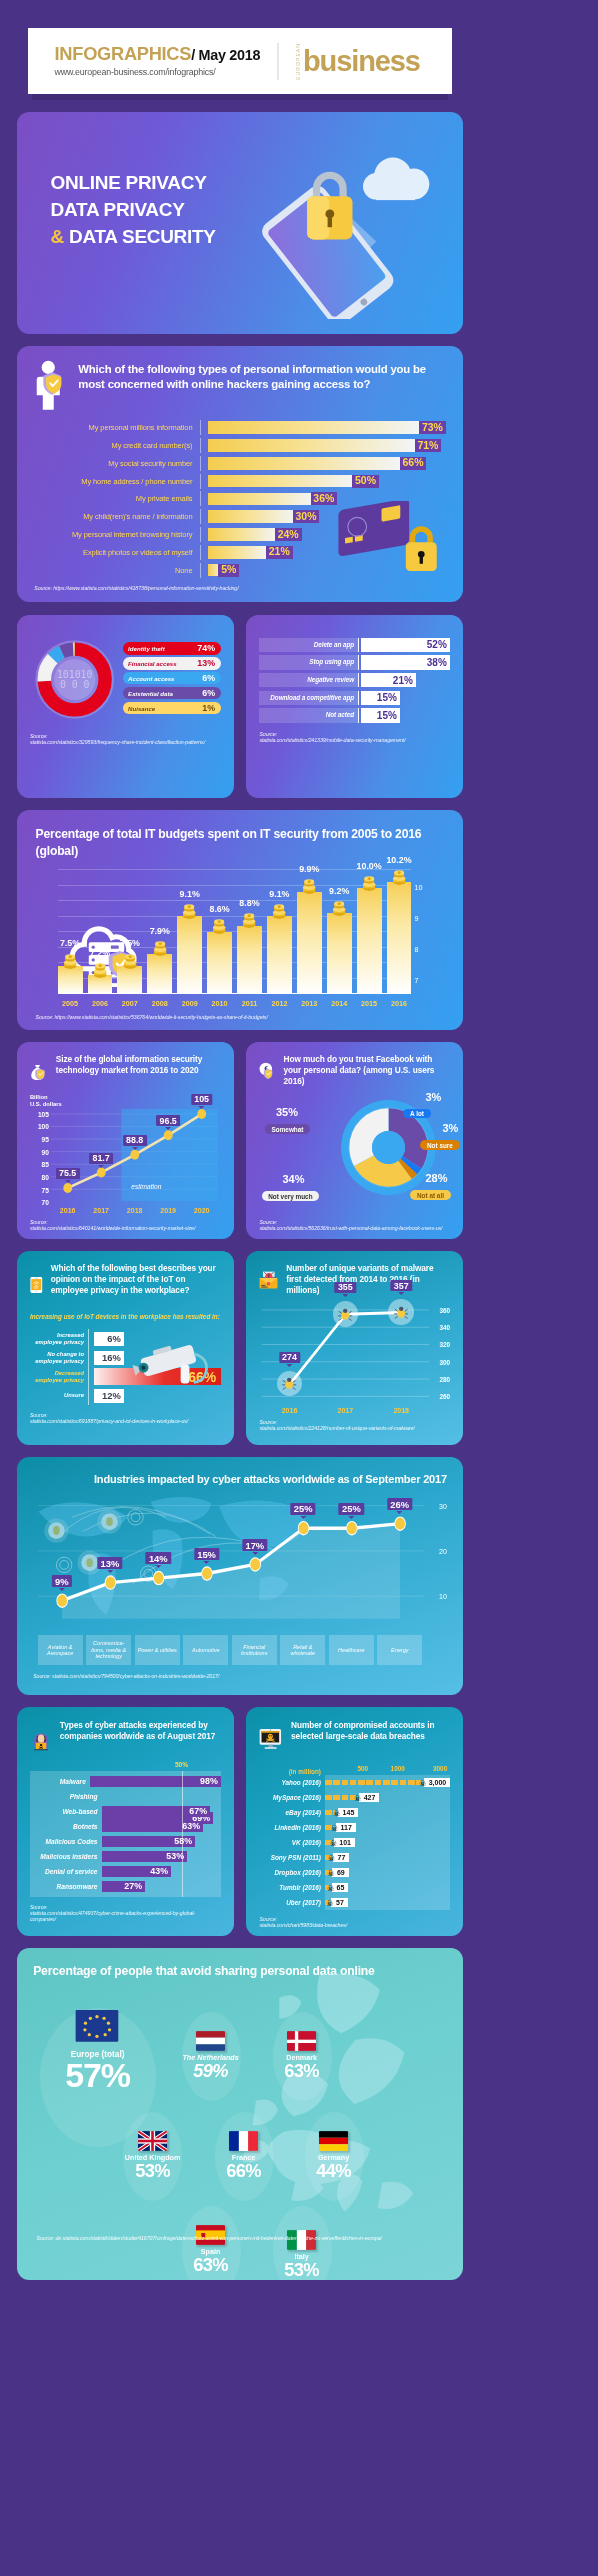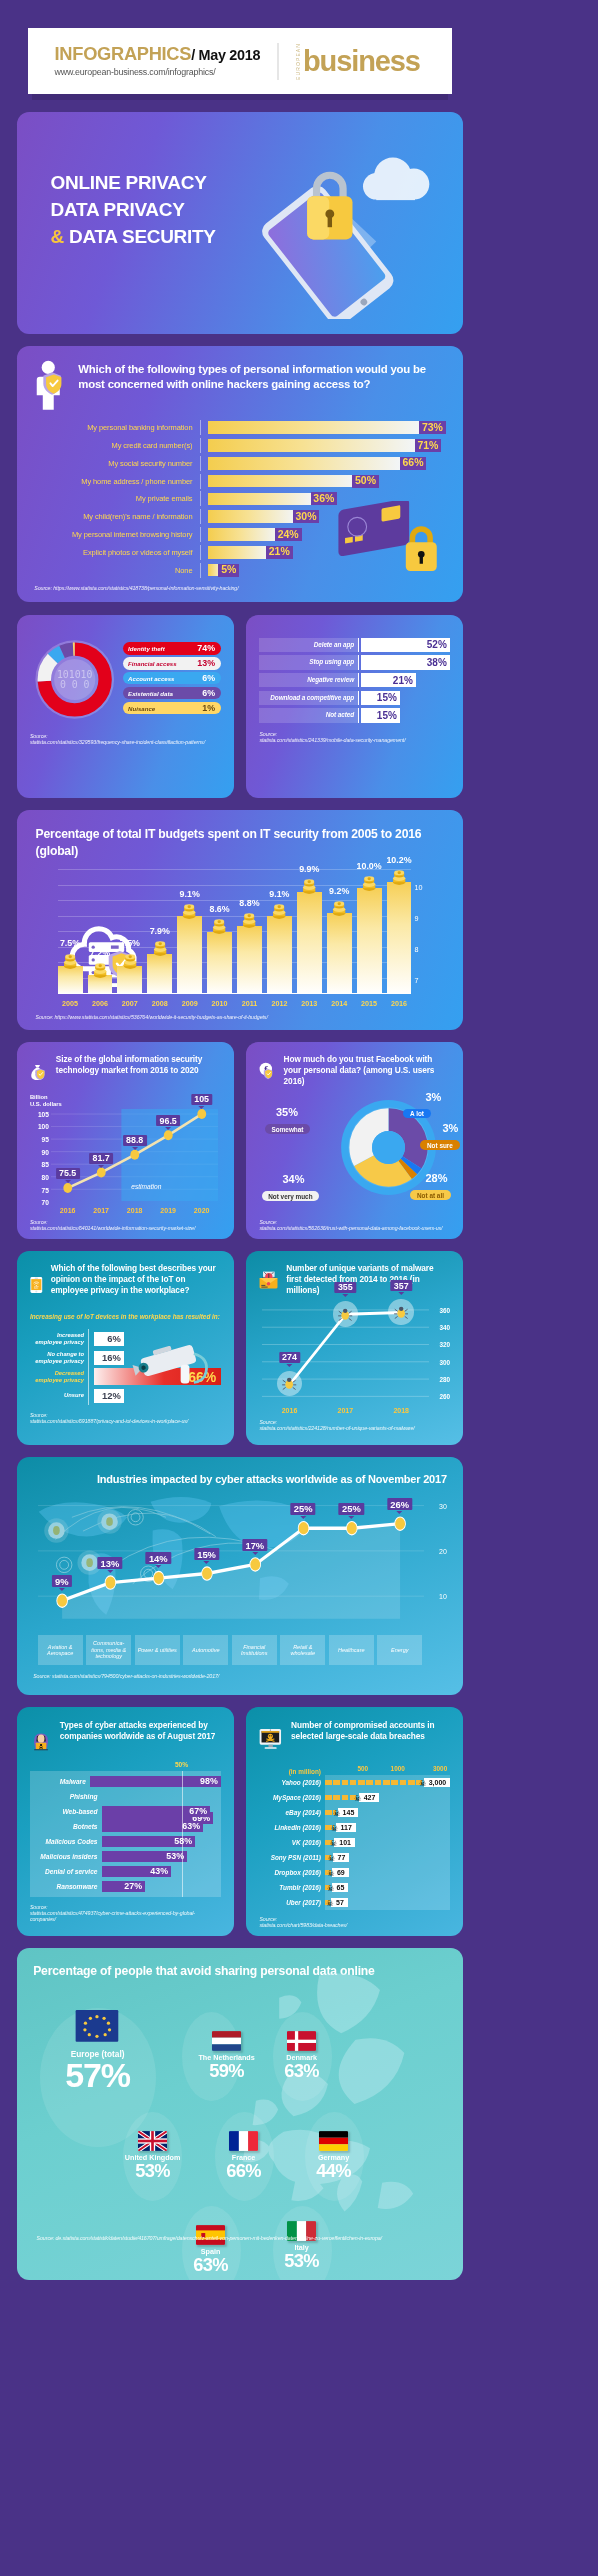--- a/index.html
+++ b/index.html
@@ -295,21 +295,21 @@
         <circle cx="26" cy="13" r="12" fill="#fff"></circle>
         <path d="M11 30 h30 a6 6 0 0 1 6 6 v28 h-11 v26 h-20 v-26 h-11 v-28 a6 6 0 0 1 6 -6 z" fill="#fff"></path>
         <path d="M33 22 l16 6 v14 c0 11 -8 17 -16 21 c-8 -4 -16 -10 -16 -21 v-14 z" fill="#b9a6e8"></path>
         <path d="M36 26 l14 5 v12 c0 10 -7 15 -14 18 c-7 -3 -14 -8 -14 -18 v-12 z" fill="#f7c93f"></path>
         <path d="M30 42 l4 5 l9 -10" fill="none" stroke="#fff" stroke-width="3.4" stroke-linecap="round" stroke-linejoin="round"></path>
       </svg>
       <div class="qtitle">Which of the following types of personal information would you be most concerned with online hackers gaining access to?</div>
     </div>
     <div class="bars1" id="q1-bars">
         <div class="brow">
-          <div class="blab">My personal banking information</div>
+          <div class="blab">My personal millions information</div>
           <div class="bdiv"></div>
           <div class="btrack">
             <div class="bfill" style="width: 91.25%;"></div>
             <div class="bval">73%</div>
           </div>
         </div>
         <div class="brow">
           <div class="blab">My credit card number(s)</div>
           <div class="bdiv"></div>
           <div class="btrack">
@@ -998,21 +998,21 @@
       </g>
       <g fill="none" stroke="#fff" stroke-width="1.6" opacity=".8">
         <circle cx="205" cy="80" r="8"></circle>
           <circle cx="205" cy="80" r="14"></circle>
         <circle cx="228" cy="182" r="8"></circle>
           <circle cx="228" cy="182" r="14"></circle>
         <circle cx="76" cy="166" r="8"></circle>
           <circle cx="76" cy="166" r="14"></circle>
       </g>
     </svg>
-    <div class="ind-title">Industries impacted by cyber attacks worldwide as of November 2017</div>
+    <div class="ind-title">Industries impacted by cyber attacks worldwide as of September 2017</div>
     <div class="ind-plot">
       <div class="ind-area" id="ind-area">
         <svg id="ind-svg" width="100%" height="100%" viewBox="0 0 940 228" preserveAspectRatio="none">
             <line x1="0" y1="187.28571428571428" x2="940" y2="187.28571428571428" stroke="rgba(255,255,255,.3)" stroke-width="1"></line>
             <line x1="0" y1="105.85714285714286" x2="940" y2="105.85714285714286" stroke="rgba(255,255,255,.3)" stroke-width="1"></line>
             <line x1="0" y1="24.428571428571416" x2="940" y2="24.428571428571416" stroke="rgba(255,255,255,.3)" stroke-width="1"></line>
             <polygon points="58.75,195.42857142857144 176.25,162.85714285714286 293.75,154.71428571428572 411.25,146.57142857142856 528.75,130.28571428571428 646.25,65.14285714285714 763.75,65.14285714285714 881.25,57 881.25,228 58.75,228" fill="rgba(255,255,255,.14)"></polygon>
             <polyline points="58.75,195.42857142857144 176.25,162.85714285714286 293.75,154.71428571428572 411.25,146.57142857142856 528.75,130.28571428571428 646.25,65.14285714285714 763.75,65.14285714285714 881.25,57" fill="none" stroke="#fff" stroke-width="6" stroke-linejoin="round"></polyline>
             <ellipse cx="58.75" cy="195.42857142857144" rx="13" ry="12" fill="#f7c93f" stroke="#fff" stroke-width="2"></ellipse>
             <ellipse cx="176.25" cy="162.85714285714286" rx="13" ry="12" fill="#f7c93f" stroke="#fff" stroke-width="2"></ellipse>
@@ -1246,21 +1246,21 @@
           <circle cx="20" cy="26" r="3"></circle>
             <circle cx="29" cy="17" r="3"></circle>
         </g>
       </svg>
       <div class="eu-name">Europe (total)</div>
       <div class="eu-big">57%</div>
     </div>
 
     <div id="eu-countries">
         <div class="halo" style="left: 165px; top: 64px; width: 59px; height: 89px;"></div>
-        <div class="eu-item" style="left: 174px; top: 83px;"><svg width="29" height="20" viewBox="0 0 44 30" style="border-radius:1.1px;box-shadow:1.1px 1.1px 2.2px rgba(0,0,0,.18);">
+        <div class="eu-item" style="left: 158px; top: 83px; font-style: italic;"><svg width="29" height="20" viewBox="0 0 44 30" style="border-radius:1.1px;box-shadow:1.1px 1.1px 2.2px rgba(0,0,0,.18);">
             <rect width="44" height="10" y="0" fill="#ae1c28"></rect>
             <rect width="44" height="10" y="10" fill="#fff"></rect>
             <rect width="44" height="10" y="20" fill="#21468b"></rect>
           </svg><div class="nm">The Netherlands</div><div class="pv">59%</div></div>
         <div class="halo" style="left: 256px; top: 64px; width: 59px; height: 89px;"></div>
         <div class="eu-item" style="left: 249px; top: 83px;"><svg width="29" height="20" viewBox="0 0 44 30" style="border-radius:1.1px;box-shadow:1.1px 1.1px 2.2px rgba(0,0,0,.18);">
             <rect width="44" height="30" fill="#c8102e"></rect>
             <rect x="12" width="5" height="30" fill="#fff"></rect>
             <rect y="13" width="44" height="5" fill="#fff"></rect>
           </svg><div class="nm">Denmark</div><div class="pv">63%</div></div>
@@ -1286,21 +1286,21 @@
             <rect y="10" width="44" height="10" fill="#dd0000"></rect>
             <rect y="20" width="44" height="10" fill="#ffce00"></rect>
           </svg><div class="nm">Germany</div><div class="pv">44%</div></div>
         <div class="halo" style="left: 165px; top: 258px; width: 59px; height: 89px;"></div>
         <div class="eu-item" style="left: 158px; top: 277px;"><svg width="29" height="20" viewBox="0 0 44 30" style="border-radius:1.1px;box-shadow:1.1px 1.1px 2.2px rgba(0,0,0,.18);">
             <rect width="44" height="30" fill="#c60b1e"></rect>
             <rect y="8" width="44" height="14" fill="#ffc400"></rect>
             <rect x="8" y="12" width="6" height="7" fill="#c60b1e"></rect>
           </svg><div class="nm">Spain</div><div class="pv">63%</div></div>
         <div class="halo" style="left: 256px; top: 258px; width: 59px; height: 89px;"></div>
-        <div class="eu-item" style="left: 249px; top: 273px;"><svg width="29" height="20" viewBox="0 0 44 30" style="border-radius:1.1px;box-shadow:1.1px 1.1px 2.2px rgba(0,0,0,.18);">
+        <div class="eu-item" style="left: 249px; top: 282px;"><svg width="29" height="20" viewBox="0 0 44 30" style="border-radius:1.1px;box-shadow:1.1px 1.1px 2.2px rgba(0,0,0,.18);">
             <rect width="15" height="30" fill="#009246"></rect>
             <rect x="15" width="14" height="30" fill="#fff"></rect>
             <rect x="29" width="15" height="30" fill="#ce2b37"></rect>
           </svg><div class="nm">Italy</div><div class="pv">53%</div></div>
       </div>
 
     <div class="src">Source: de.statista.com/statistik/daten/studie/416707/umfrage/datenschutz-anteil-von-personen-mit-bedenken-daten-online-zu-veroeffentlichen-in-europa/</div>
   </div>
 
 </div>

